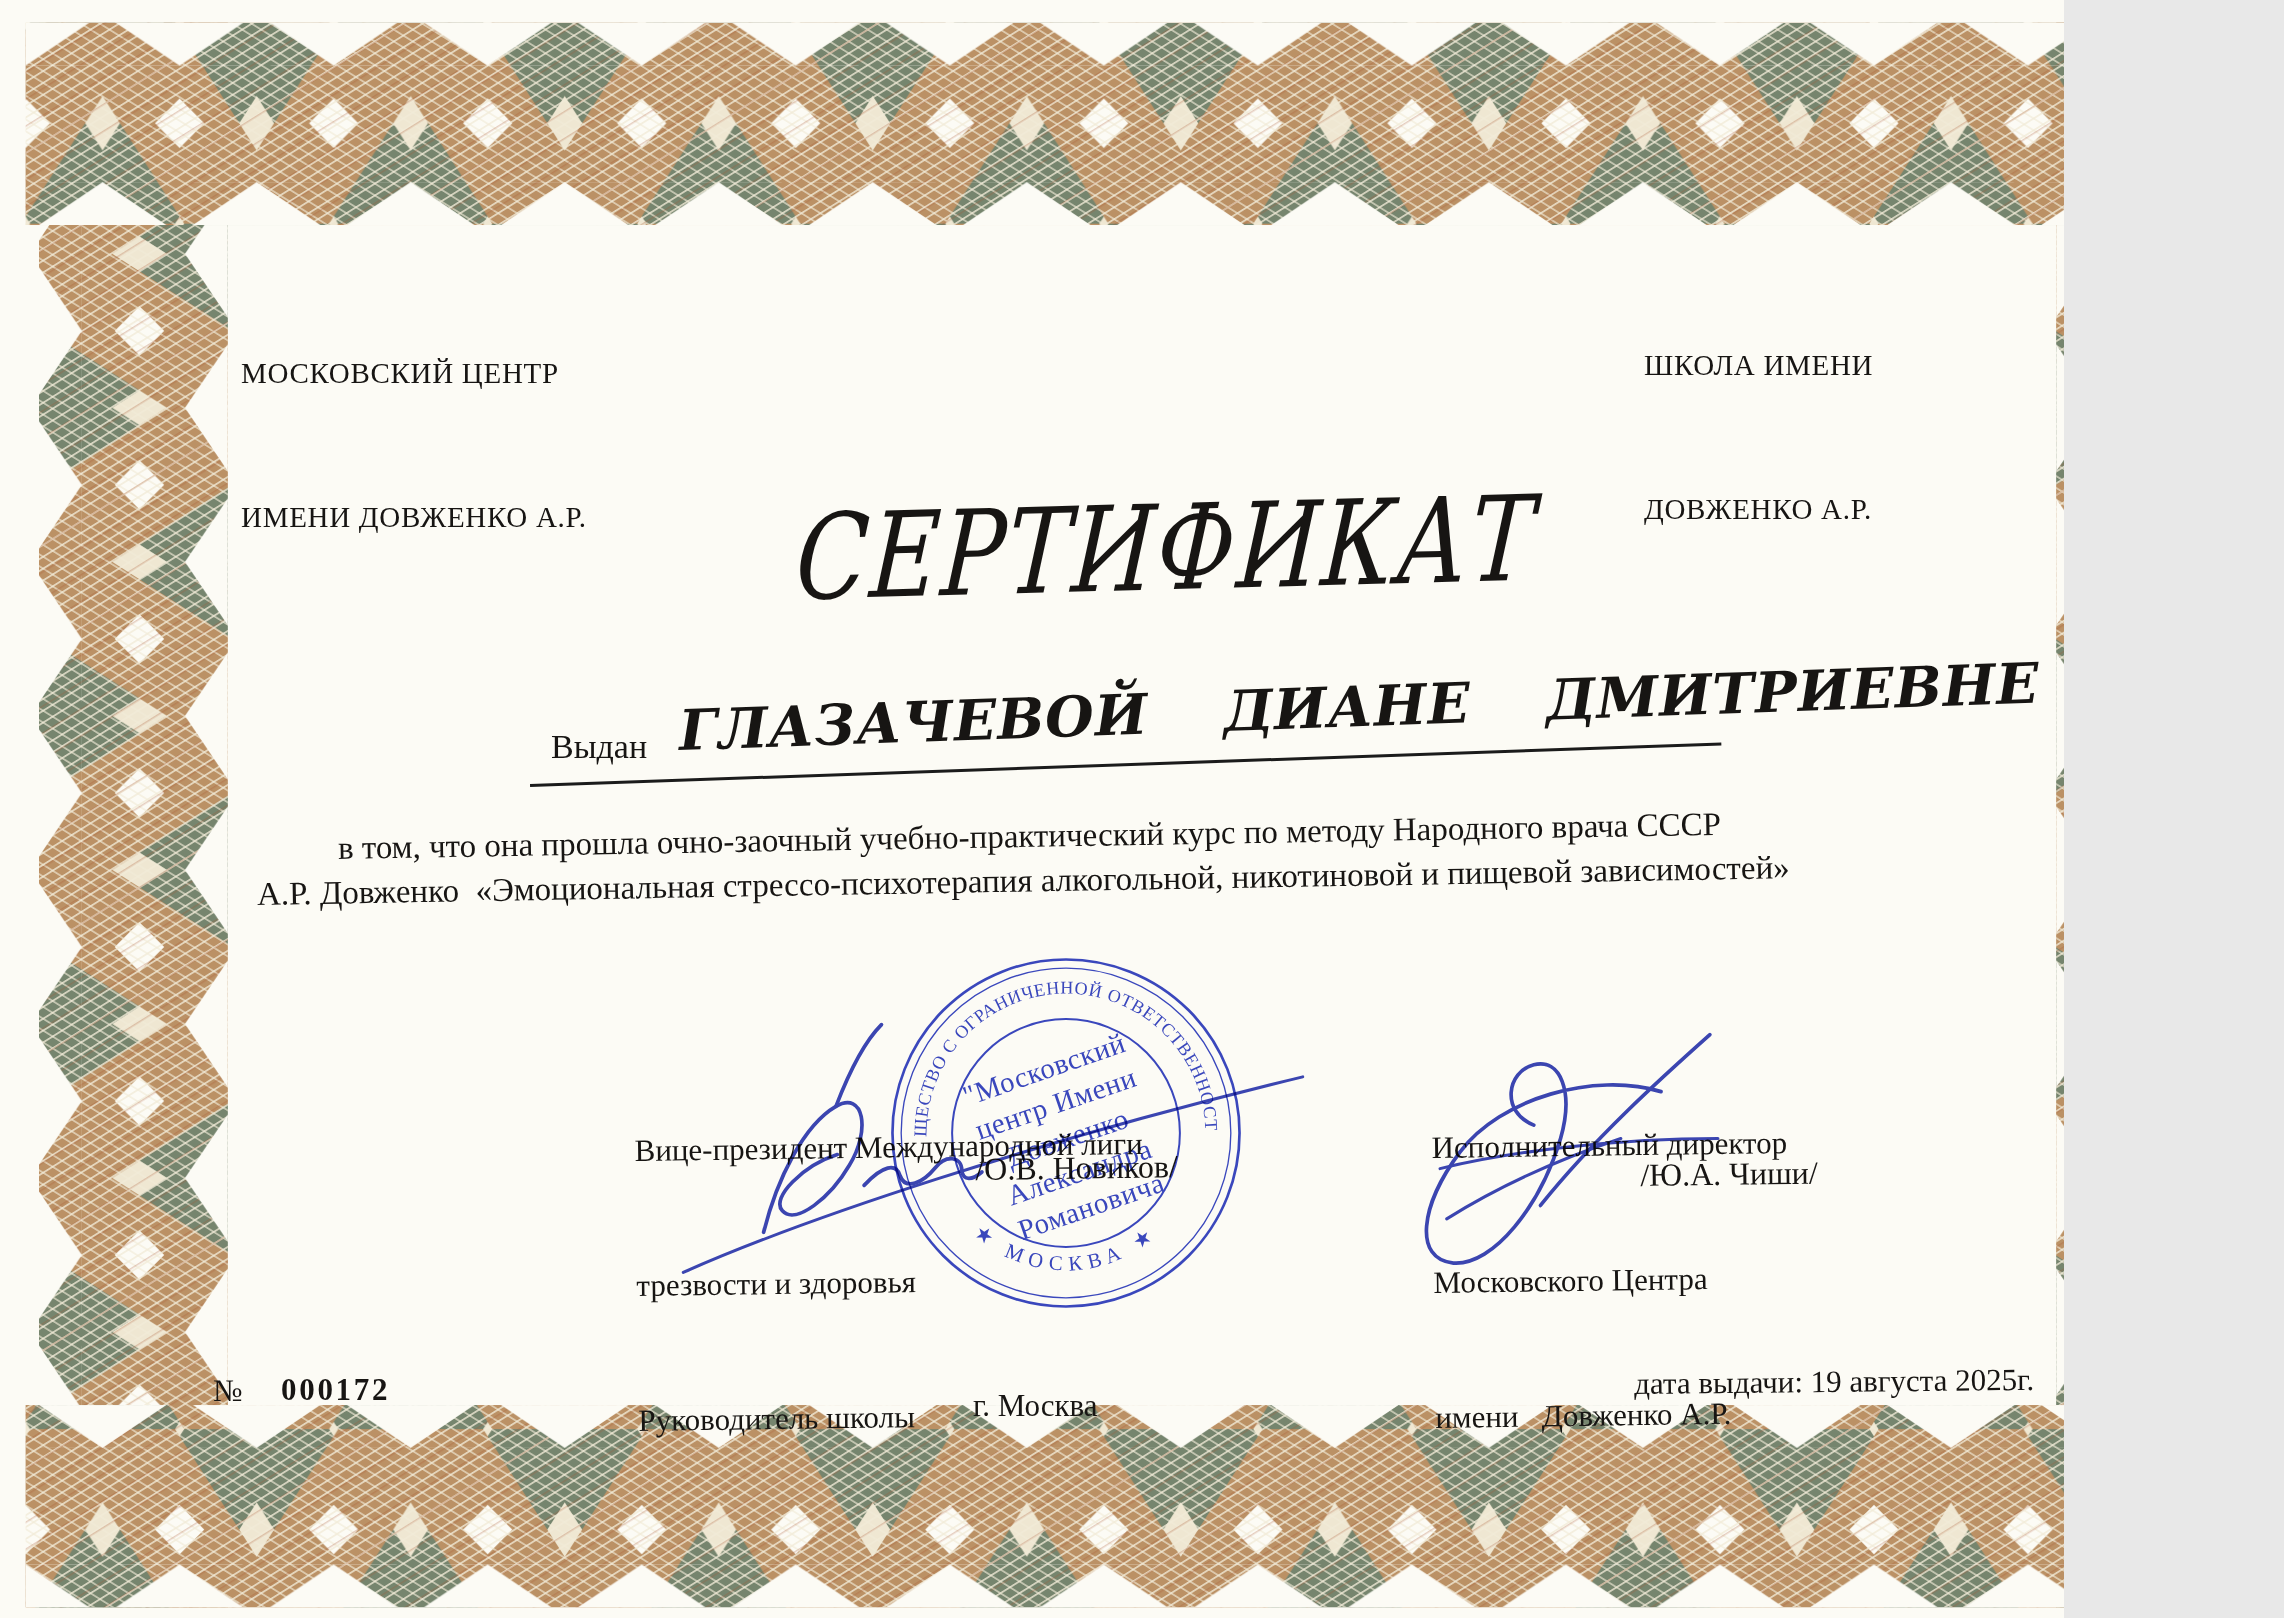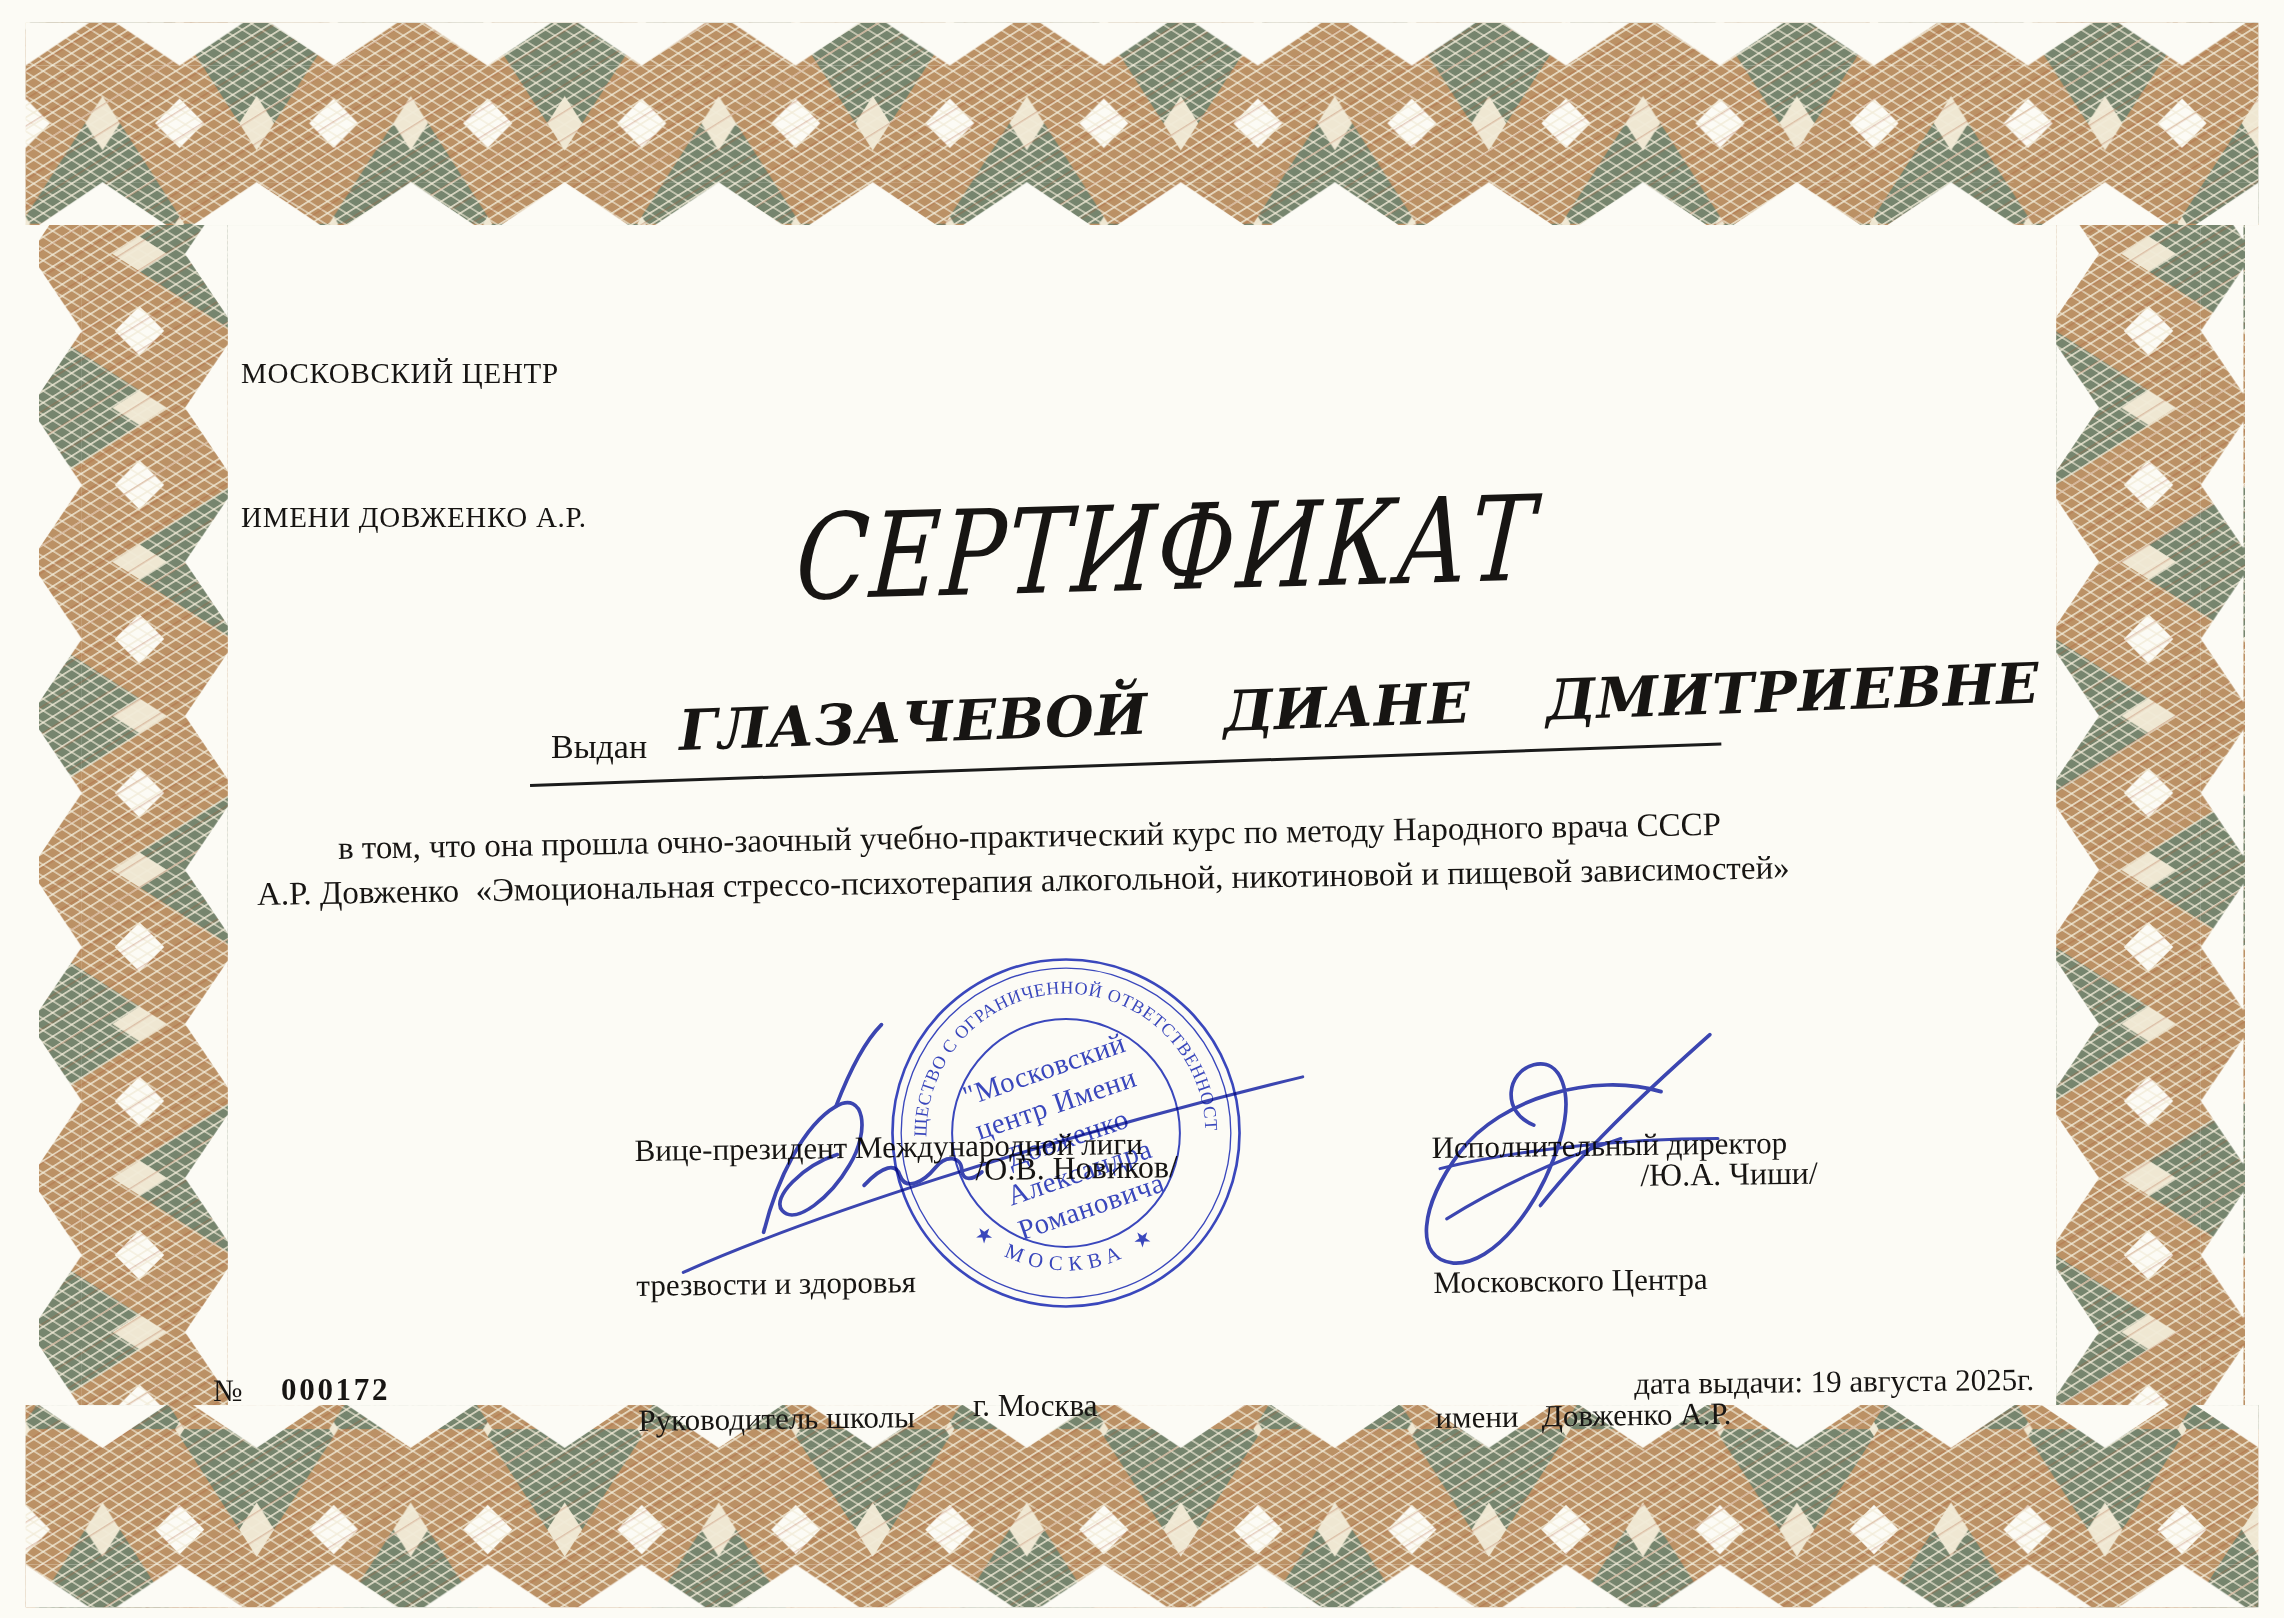--- a/index.html
+++ b/index.html
@@ -1,16 +1,16 @@
 <!DOCTYPE html>
 <html style="font-size:10.7px"><head>
 <meta charset="utf-8">
 <style>
   html,body{margin:0;padding:0;background:#e8e8e8;}
-  .page{position:relative;width:2284px;height:1618px;background:#fcfbf5;overflow:hidden;
+  .page{position:relative;width:2064px;height:1618px;background:#fcfbf5;overflow:hidden;
         font-family:"Liberation Serif",serif;color:#171513;}
   .t{position:absolute;white-space:pre;line-height:1.18;}
   .hdr{font-size:29px;letter-spacing:0.7px;line-height:48px;}
   .title{font-family:"DejaVu Serif",serif;font-style:italic;font-weight:500;font-size:118px;
          letter-spacing:2.7px;transform:rotate(-1.5deg) skewX(-5deg) scaleX(.8);transform-origin:0 80%;}
   .vydan{font-size:34px;}
   .name{font-family:"DejaVu Serif",serif;font-style:italic;font-weight:bold;font-size:56px;
         letter-spacing:0.7px;word-spacing:17.4px;transform:rotate(-2deg);transform-origin:0 100%;}
   .uline{position:absolute;border-top:3.3px solid #1b1b1b;transform:rotate(-2deg);transform-origin:0 0;}
   .body-line{font-size:33px;transform:rotate(-1deg);transform-origin:0 50%;}
@@ -116,20 +116,24 @@
       <rect x="38" y="2098" width="3334" height="302" fill="url(#hatchC)" opacity=".3"></rect>
       <rect x="38" y="2098" width="3334" height="64" fill="url(#teethBotInner)"></rect>
       <rect x="38" y="2336" width="3334" height="64" fill="url(#teethBotOuter)"></rect>
     </g>
   </svg>
 
   <div class="t hdr" style="left:241px;top:253px;">
     <div>МОСКОВСКИЙ ЦЕНТР</div>
     <div>ИМЕНИ ДОВЖЕНКО А.Р.</div>
   </div>
+  <div class="t hdr" style="left:1644px;top:245px;">
+    <div>ШКОЛА ИМЕНИ</div>
+    <div>ДОВЖЕНКО А.Р.</div>
+  </div>
 
   <div class="t title" style="left:794px;top:489px;">СЕРТИФИКАТ</div>
 
   <div class="t vydan" style="left:551px;top:727px;">Выдан</div>
   <div class="t name" style="left:680px;top:697px;">ГЛАЗАЧЕВОЙ  ДИАНЕ  ДМИТРИЕВНЕ</div>
   <div class="uline" style="left:530px;top:784px;width:1192px;"></div>
 
   <div class="t body-line" style="left:338px;top:829px;">в том, что она прошла очно-заочный учебно-практический курс по методу Народного врача СССР</div>
   <div class="t body-line" style="left:257px;top:875px;">А.Р. Довженко  «Эмоциональная стрессо-психотерапия алкогольной, никотиновой и пищевой зависимостей»</div>
 

